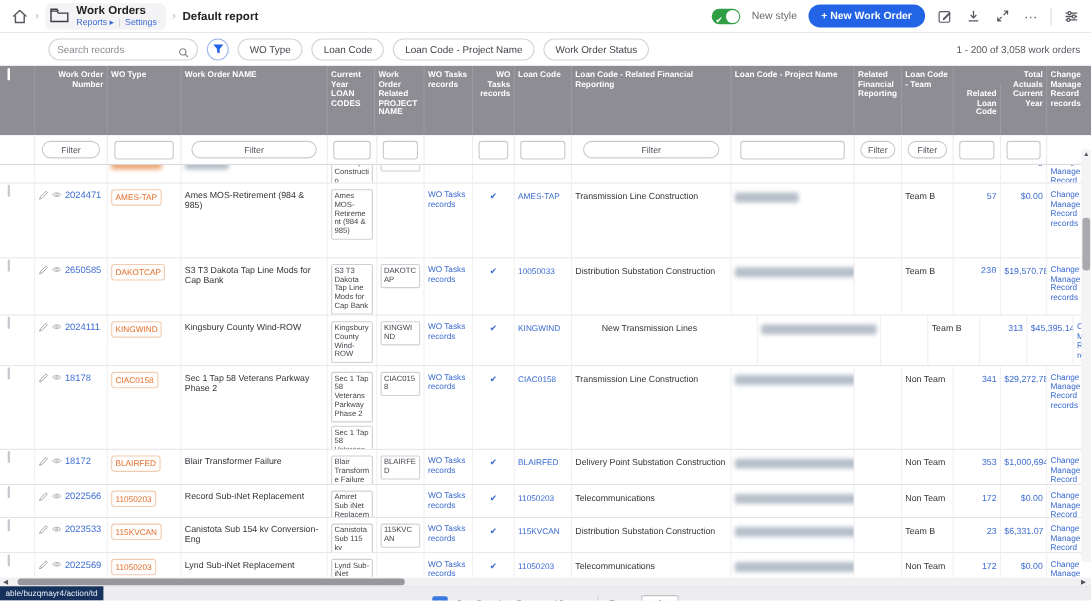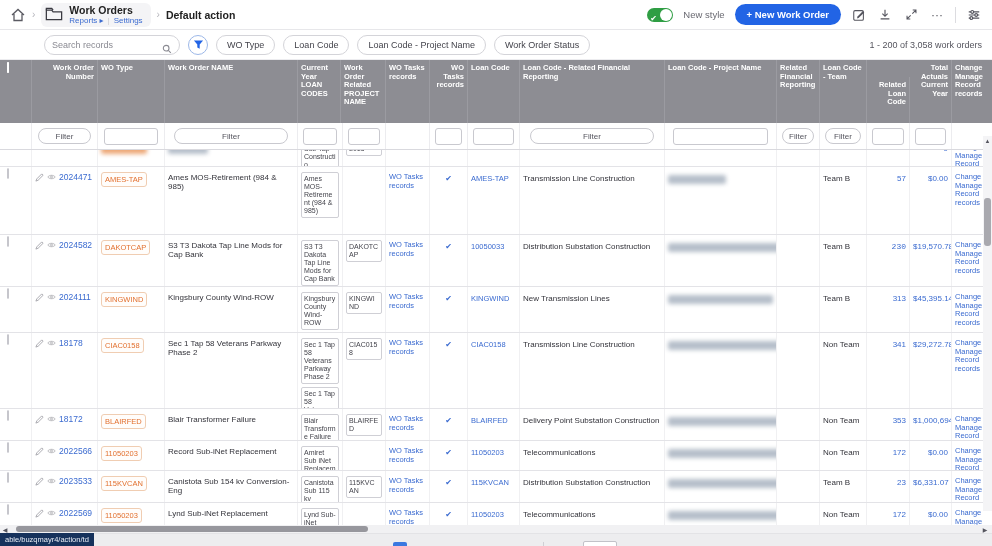--- a/index.html
+++ b/index.html
@@ -111,21 +111,21 @@
     <div>
       <div class="appname">Work Orders</div>
       <div class="applinks">
         <span>Reports ▸</span>
         <span class="vd">|</span>
         <span>Settings</span>
       </div>
     </div>
   </div>
   <span class="crumb-sep">›</span>
-  <span class="reportname">Default action</span>
+  <span class="reportname">Default report</span>
 
   <div class="topbar-right">
     <div class="toggle">
       <span class="chk">✔</span>
       <span class="knob"></span>
     </div>
     <span class="newstyle">New style</span>
     <button class="btn-new">+ New Work Order</button>
     <span class="tb-icon">
       <svg viewBox="0 0 16 16" fill="none" stroke="currentColor" stroke-width="1.2" width="14" height="14">
@@ -397,21 +397,21 @@
           <div class="cell" style="width: 66px;">
             <div class="cin">
               <div class="numcell">
                 <span class="rico"><svg viewBox="0 0 10 10" fill="none" stroke="currentColor" stroke-width="1">
                     <path d="M1 9 L2 6.5 L7.5 1 L9 2.5 L3.5 8 Z"></path>
                   </svg></span>
                 <span class="rico"><svg viewBox="0 0 12 8" fill="none" stroke="currentColor" stroke-width="1">
                     <path d="M1 4 C3 1 9 1 11 4 C9 7 3 7 1 4 Z"></path>
                     <circle cx="6" cy="4" r="1.3"></circle>
                   </svg></span>
-                <span class="wonum">2024582</span>
+                <span class="wonum">2650585</span>
               </div>
             </div>
           </div>
           <div class="cell" style="width: 67px;">
             <div class="cin"><span class="typepill">DAKOTCAP</span></div>
           </div>
           <div class="cell" style="width: 133px;">
             <div class="cin">
               <span class="wname">S3 T3 Dakota Tap Line Mods for Cap Bank</span>
             </div>
@@ -519,21 +519,21 @@
           <div class="cell" style="width: 38px;">
             <div class="cin">
               <span class="chk">✔</span>
             </div>
           </div>
           <div class="cell" style="width: 52px;">
             <div class="cin">
               <span class="loanlink">KINGWIND</span>
             </div>
           </div>
-          <div class="cell" style="width: 145px;">
+          <div class="cell" style="width: 145px; margin-left: 24px;">
             <div class="cin">
               <span class="fintxt">New Transmission Lines</span>
             </div>
           </div>
           <div class="cell" style="width: 112px;">
             <div class="cin">
               <div class="redact" style="width: 105px;"></div>
             </div>
           </div>
           <div class="cell" style="width: 43px;">

